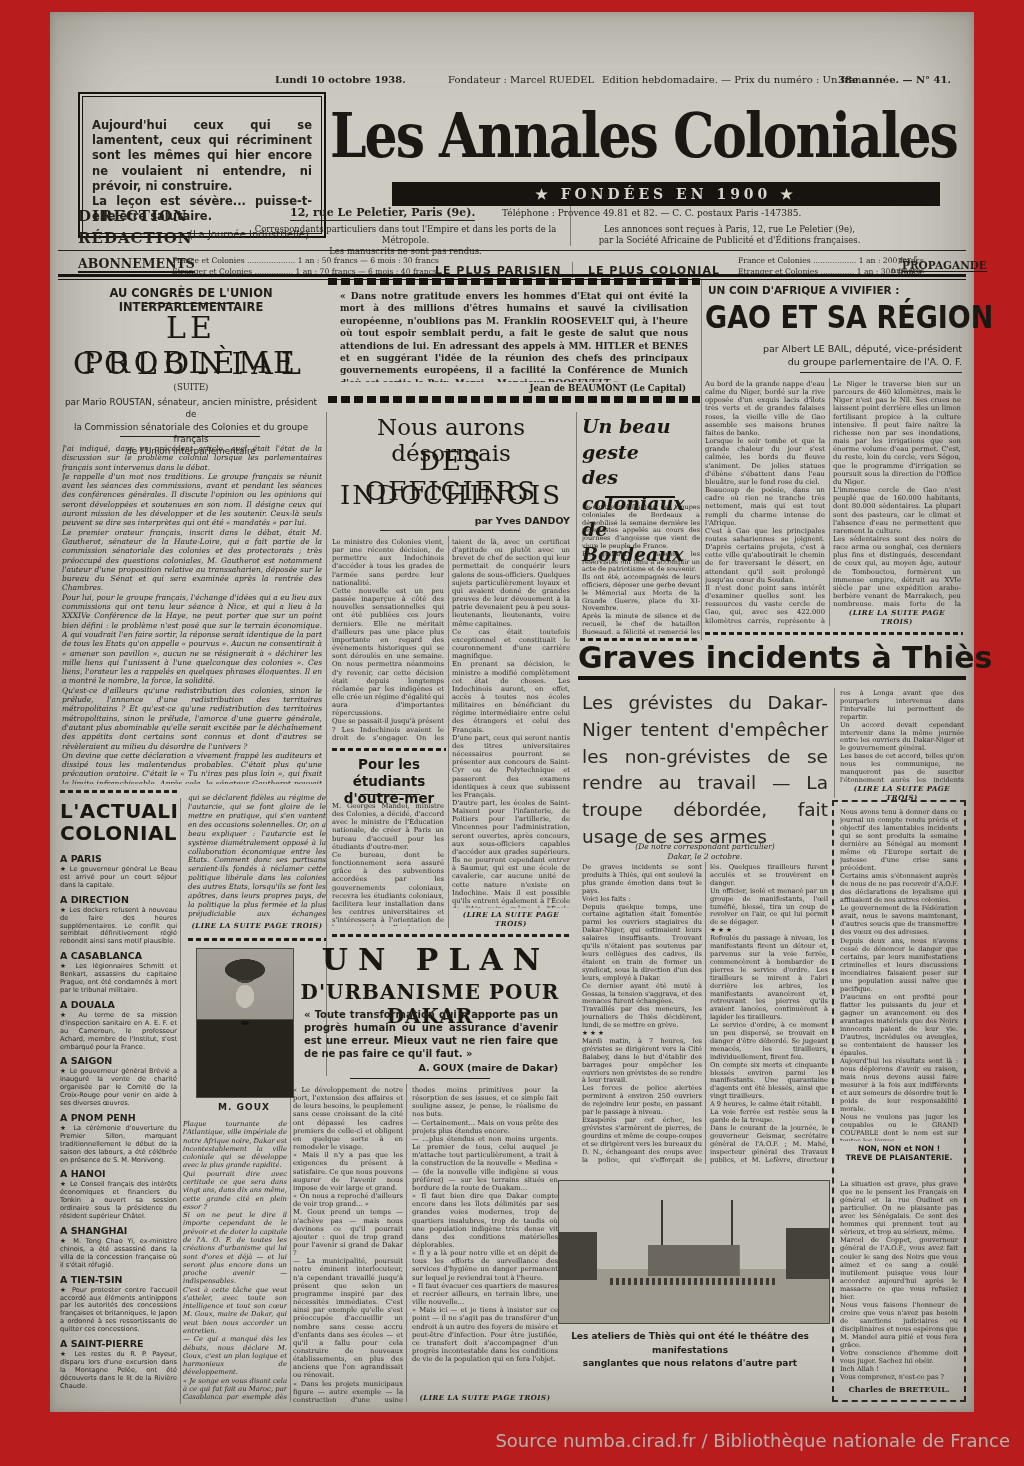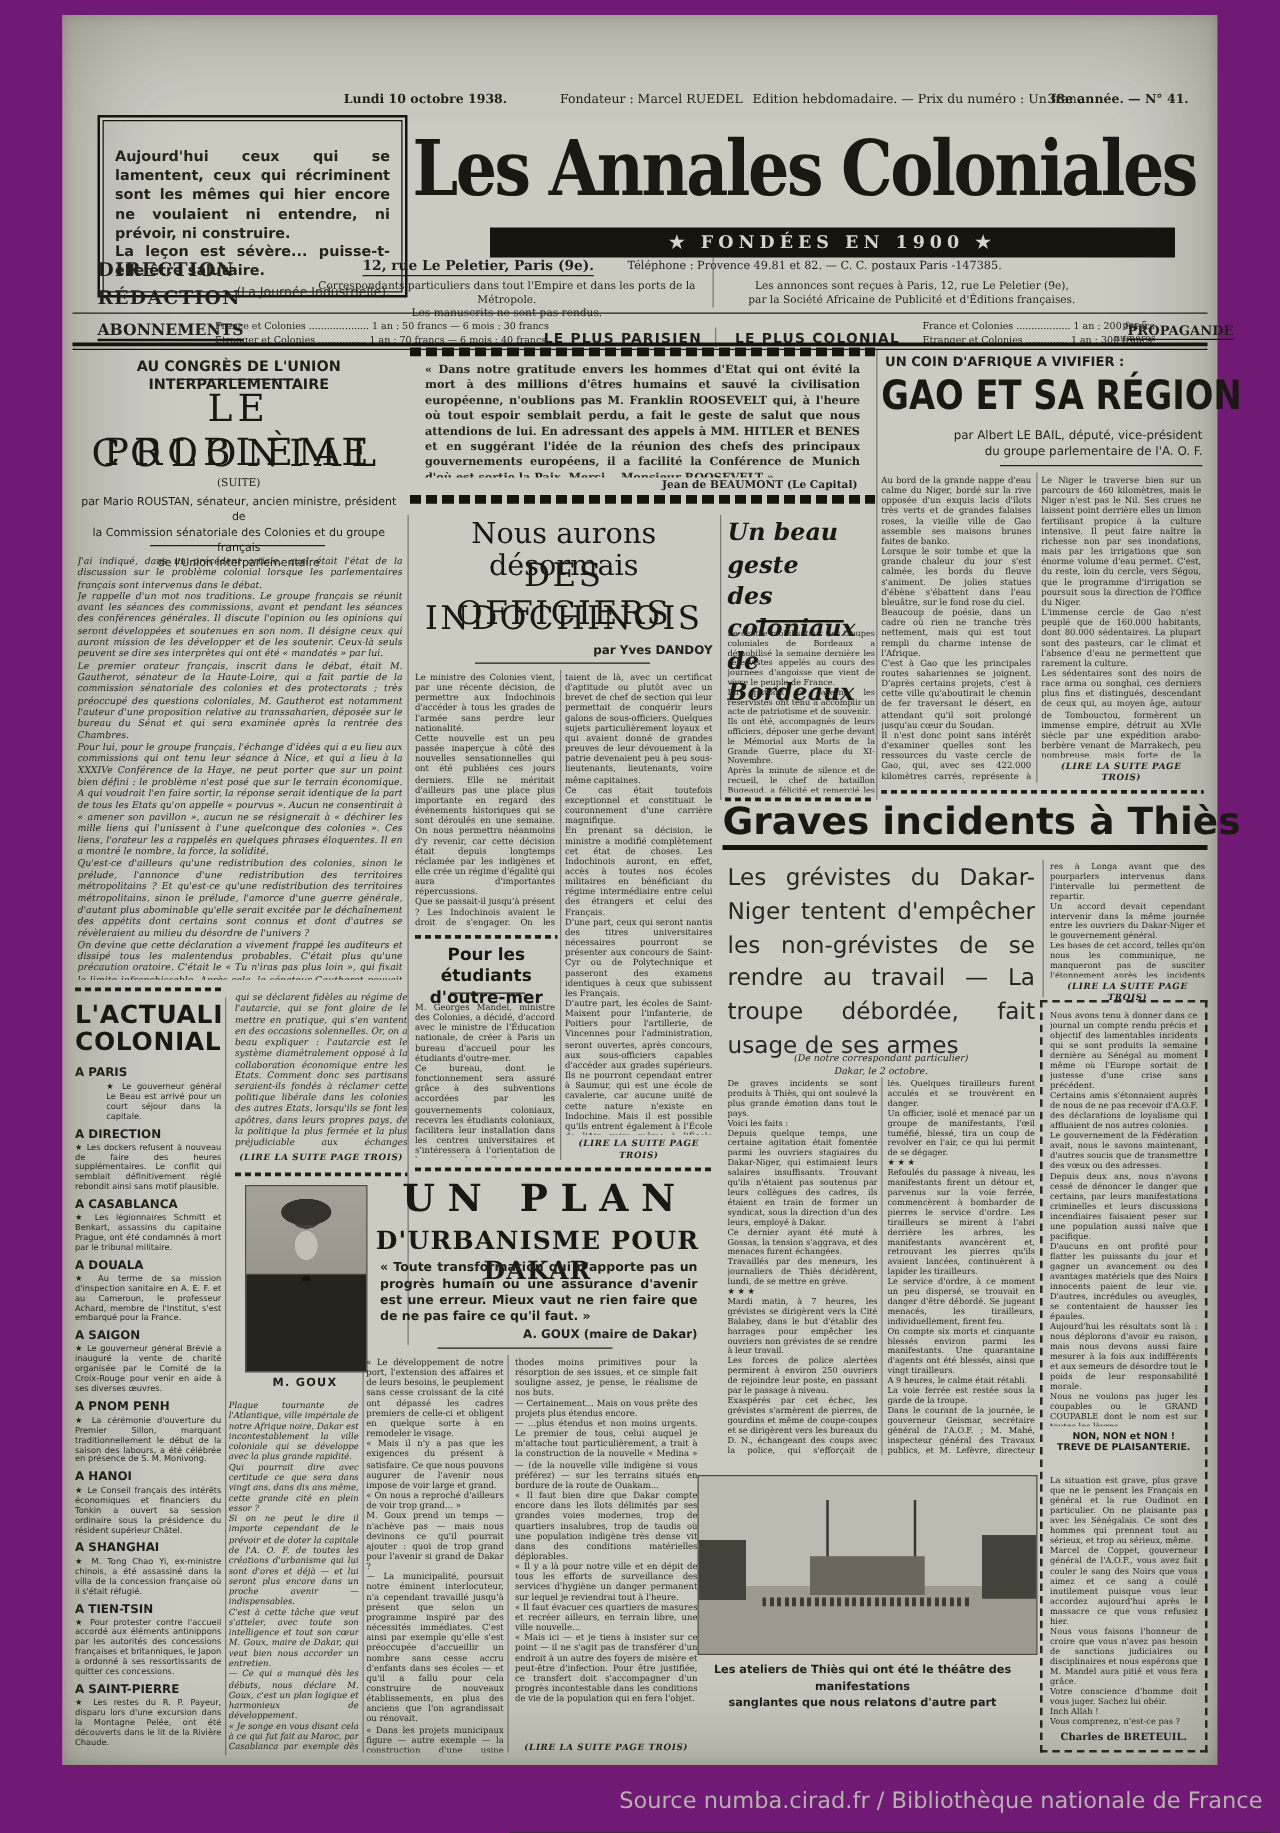--- a/index.html
+++ b/index.html
@@ -1,16 +1,16 @@
 <!DOCTYPE html>
 <html><head>
 <meta charset="utf-8">
 <style>
   html,body{margin:0;padding:0;background:#000;}
-  .stage{position:relative;width:1024px;height:1466px;background:#701a75;overflow:hidden;font-family:"DejaVu Serif",serif;}
+  .stage{position:relative;width:1024px;height:1466px;background:#b91c1c;overflow:hidden;font-family:"DejaVu Serif",serif;}
   .paper{position:absolute;left:50px;top:12px;width:924px;height:1400px;background:#cdcac2;
          box-shadow:inset 0 0 90px rgba(55,50,40,.38), inset 0 0 10px rgba(55,50,40,.25);color:#221f18;}
   .abs{position:absolute;}
   .pre{white-space:pre-line;}
   .just{text-align:justify;}
   .ctr{text-align:center;}
   .rgt{text-align:right;}
   .sans{font-family:"DejaVu Sans",sans-serif;}
   .serif{font-family:"DejaVu Serif",serif;}
   .ink{color:#1b1813;}
@@ -100,21 +100,21 @@
 Toutefois une remarque s'imposait. Quel que soit l'ingéniosité ou l'opportunité de leurs excuses, il y a un certain nombre de nations</div>
 
     <div class="dashrow" style="left:10px;top:778px;width:118px;"></div>
 
     <div class="abs" style="left:10px;top:788px;width:117px;height:602px;overflow:hidden;">
       <div class="sans b pre ink" style="font-size:20px;line-height:1.1;letter-spacing:.5px;">L'ACTUALITÉ
 COLONIALE</div>
       <div style="height:6px;"></div>
       <div style="margin-bottom:4px;">
           <div class="sans b" style="font-size:9.5px;margin:3px 0 2px;">A PARIS</div>
-          <div class="sans just bodytxt" style="font-size:6.6px;line-height:1.2;margin-left:25px;">★ Le gouverneur général Le Beau est arrivé pour un court séjour dans la capitale.</div>
+          <div class="sans just bodytxt" style="font-size:6.6px;line-height:1.2;">★ Le gouverneur général Le Beau est arrivé pour un court séjour dans la capitale.</div>
         </div>
       <div style="margin-bottom:4px;">
           <div class="sans b" style="font-size:9.5px;margin:3px 0 2px;">A DIRECTION</div>
           <div class="sans just bodytxt" style="font-size:6.6px;line-height:1.2;">★ Les dockers refusent à nouveau de faire des heures supplémentaires. Le conflit qui semblait définitivement réglé rebondit ainsi sans motif plausible.</div>
         </div>
       <div style="margin-bottom:4px;">
           <div class="sans b" style="font-size:9.5px;margin:3px 0 2px;">A CASABLANCA</div>
           <div class="sans just bodytxt" style="font-size:6.6px;line-height:1.2;">★ Les légionnaires Schmitt et Benkart, assassins du capitaine Prague, ont été condamnés à mort par le tribunal militaire.</div>
         </div>
       <div style="margin-bottom:4px;">

